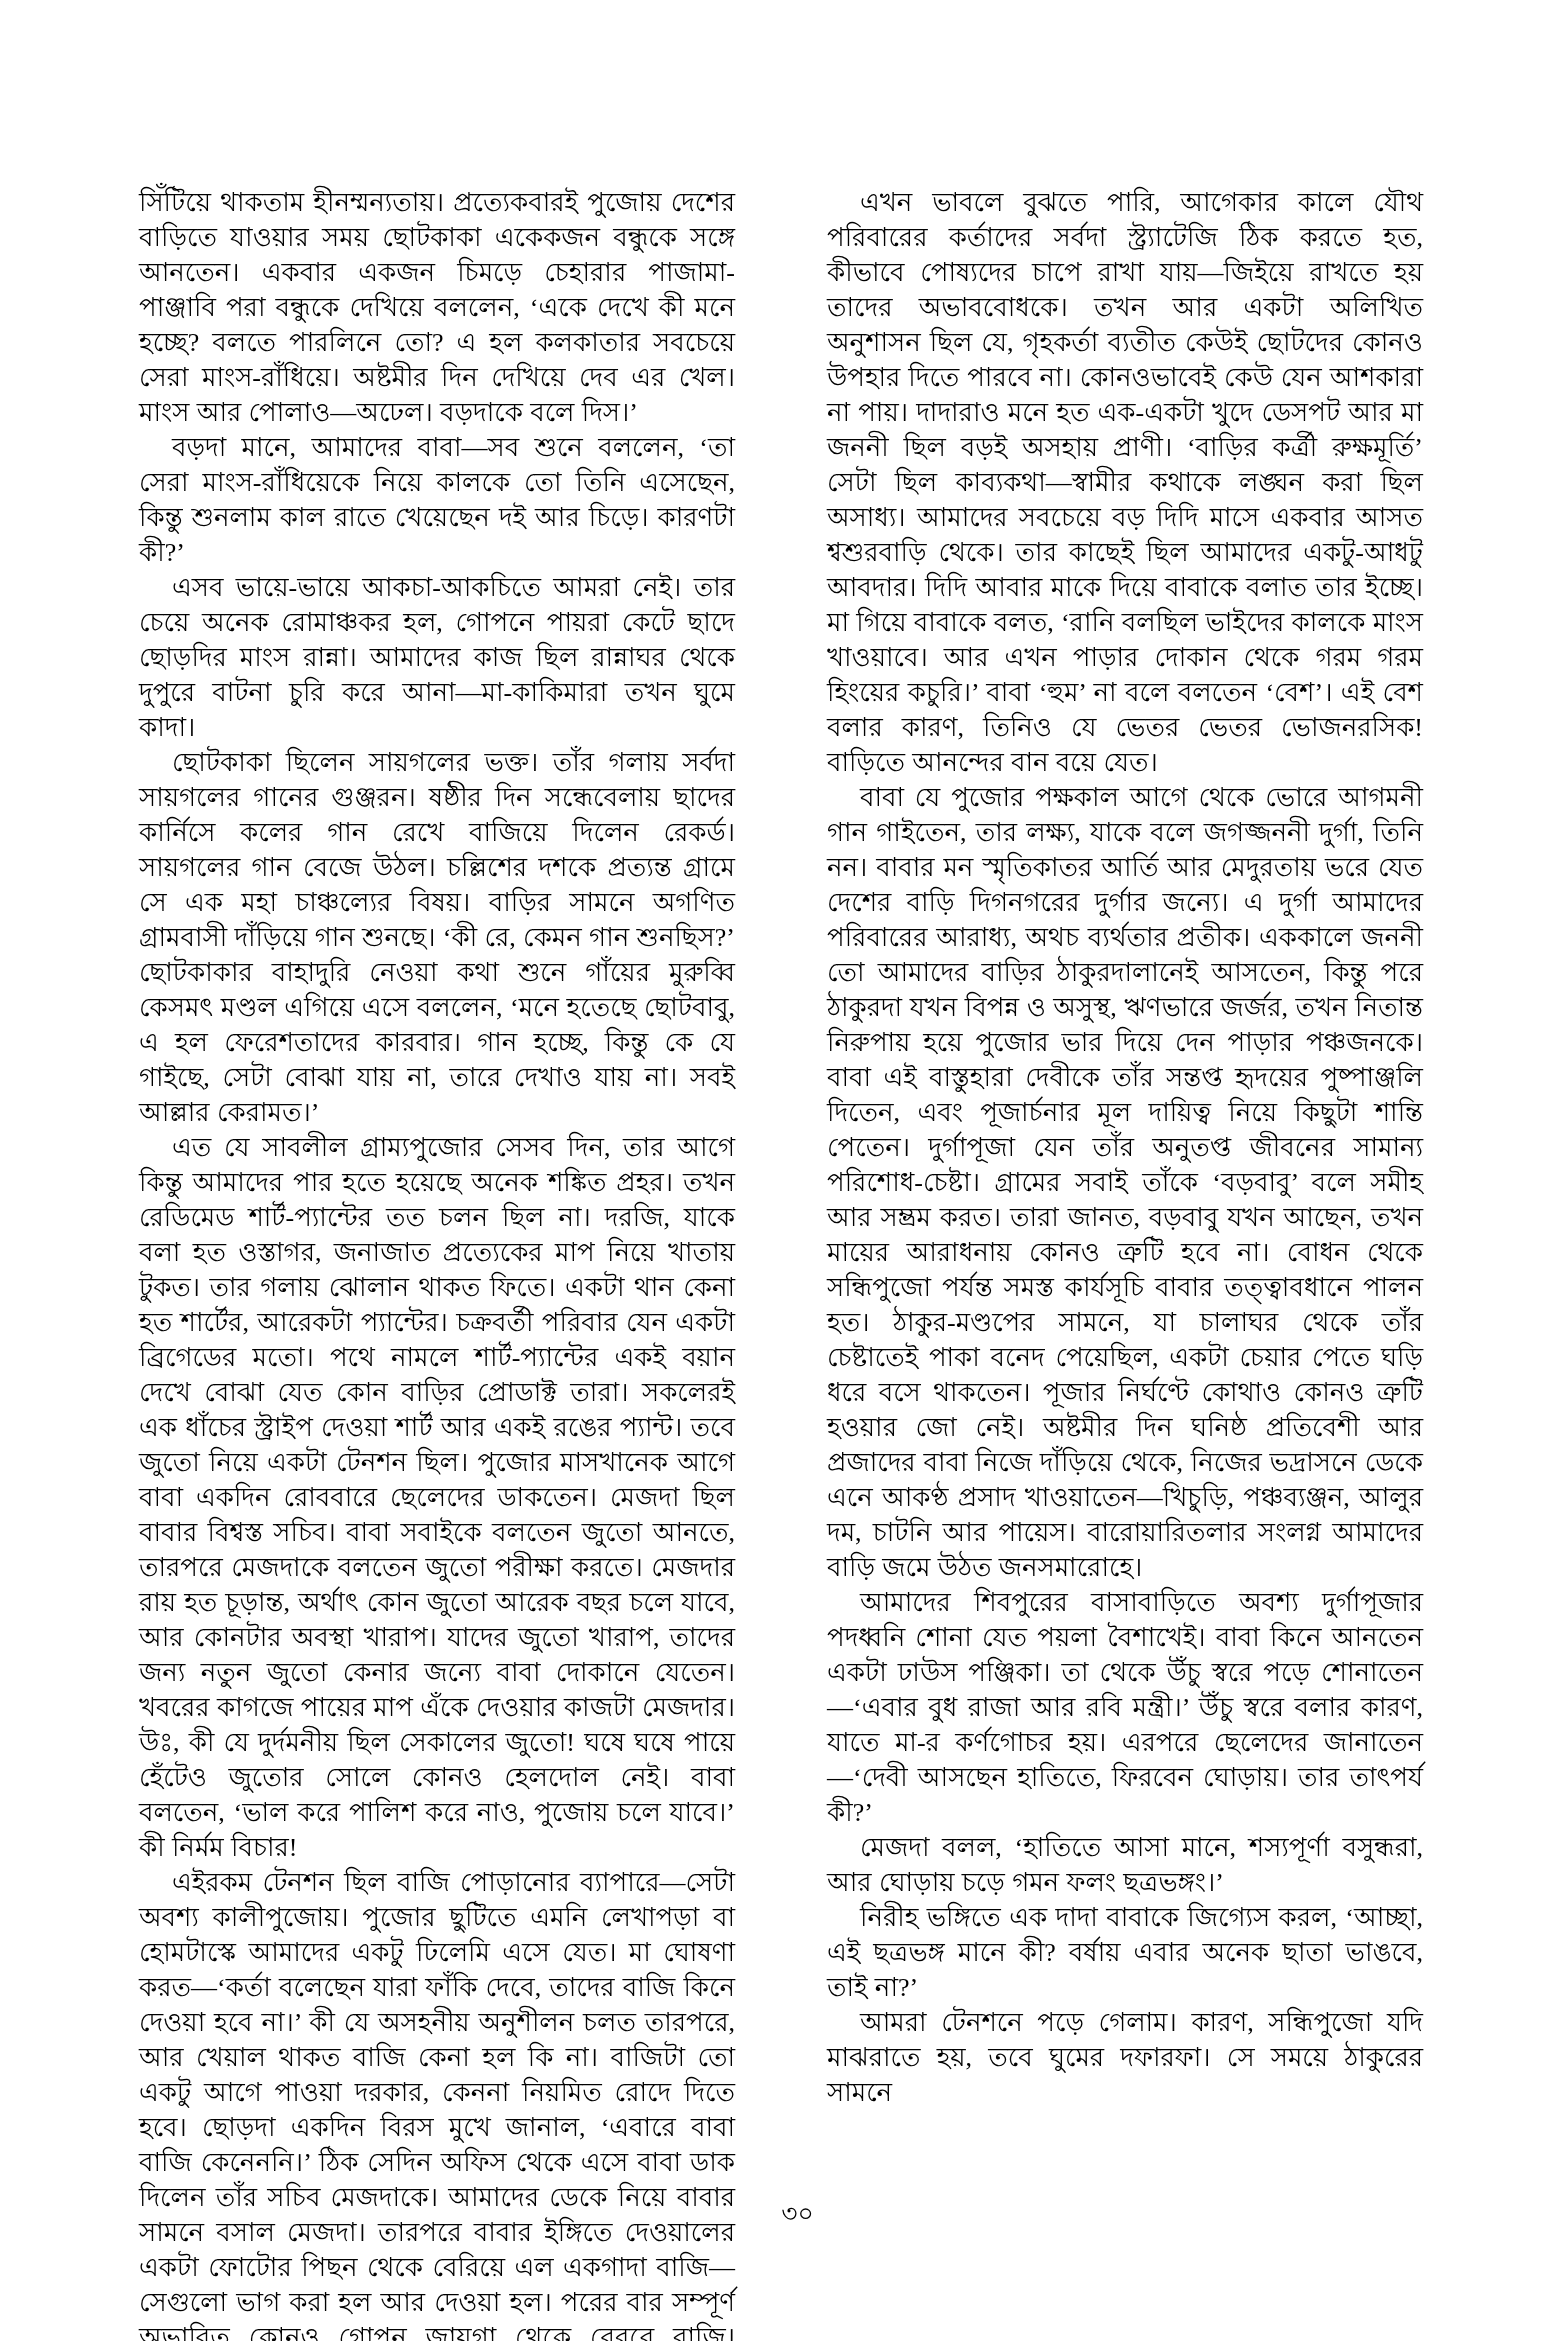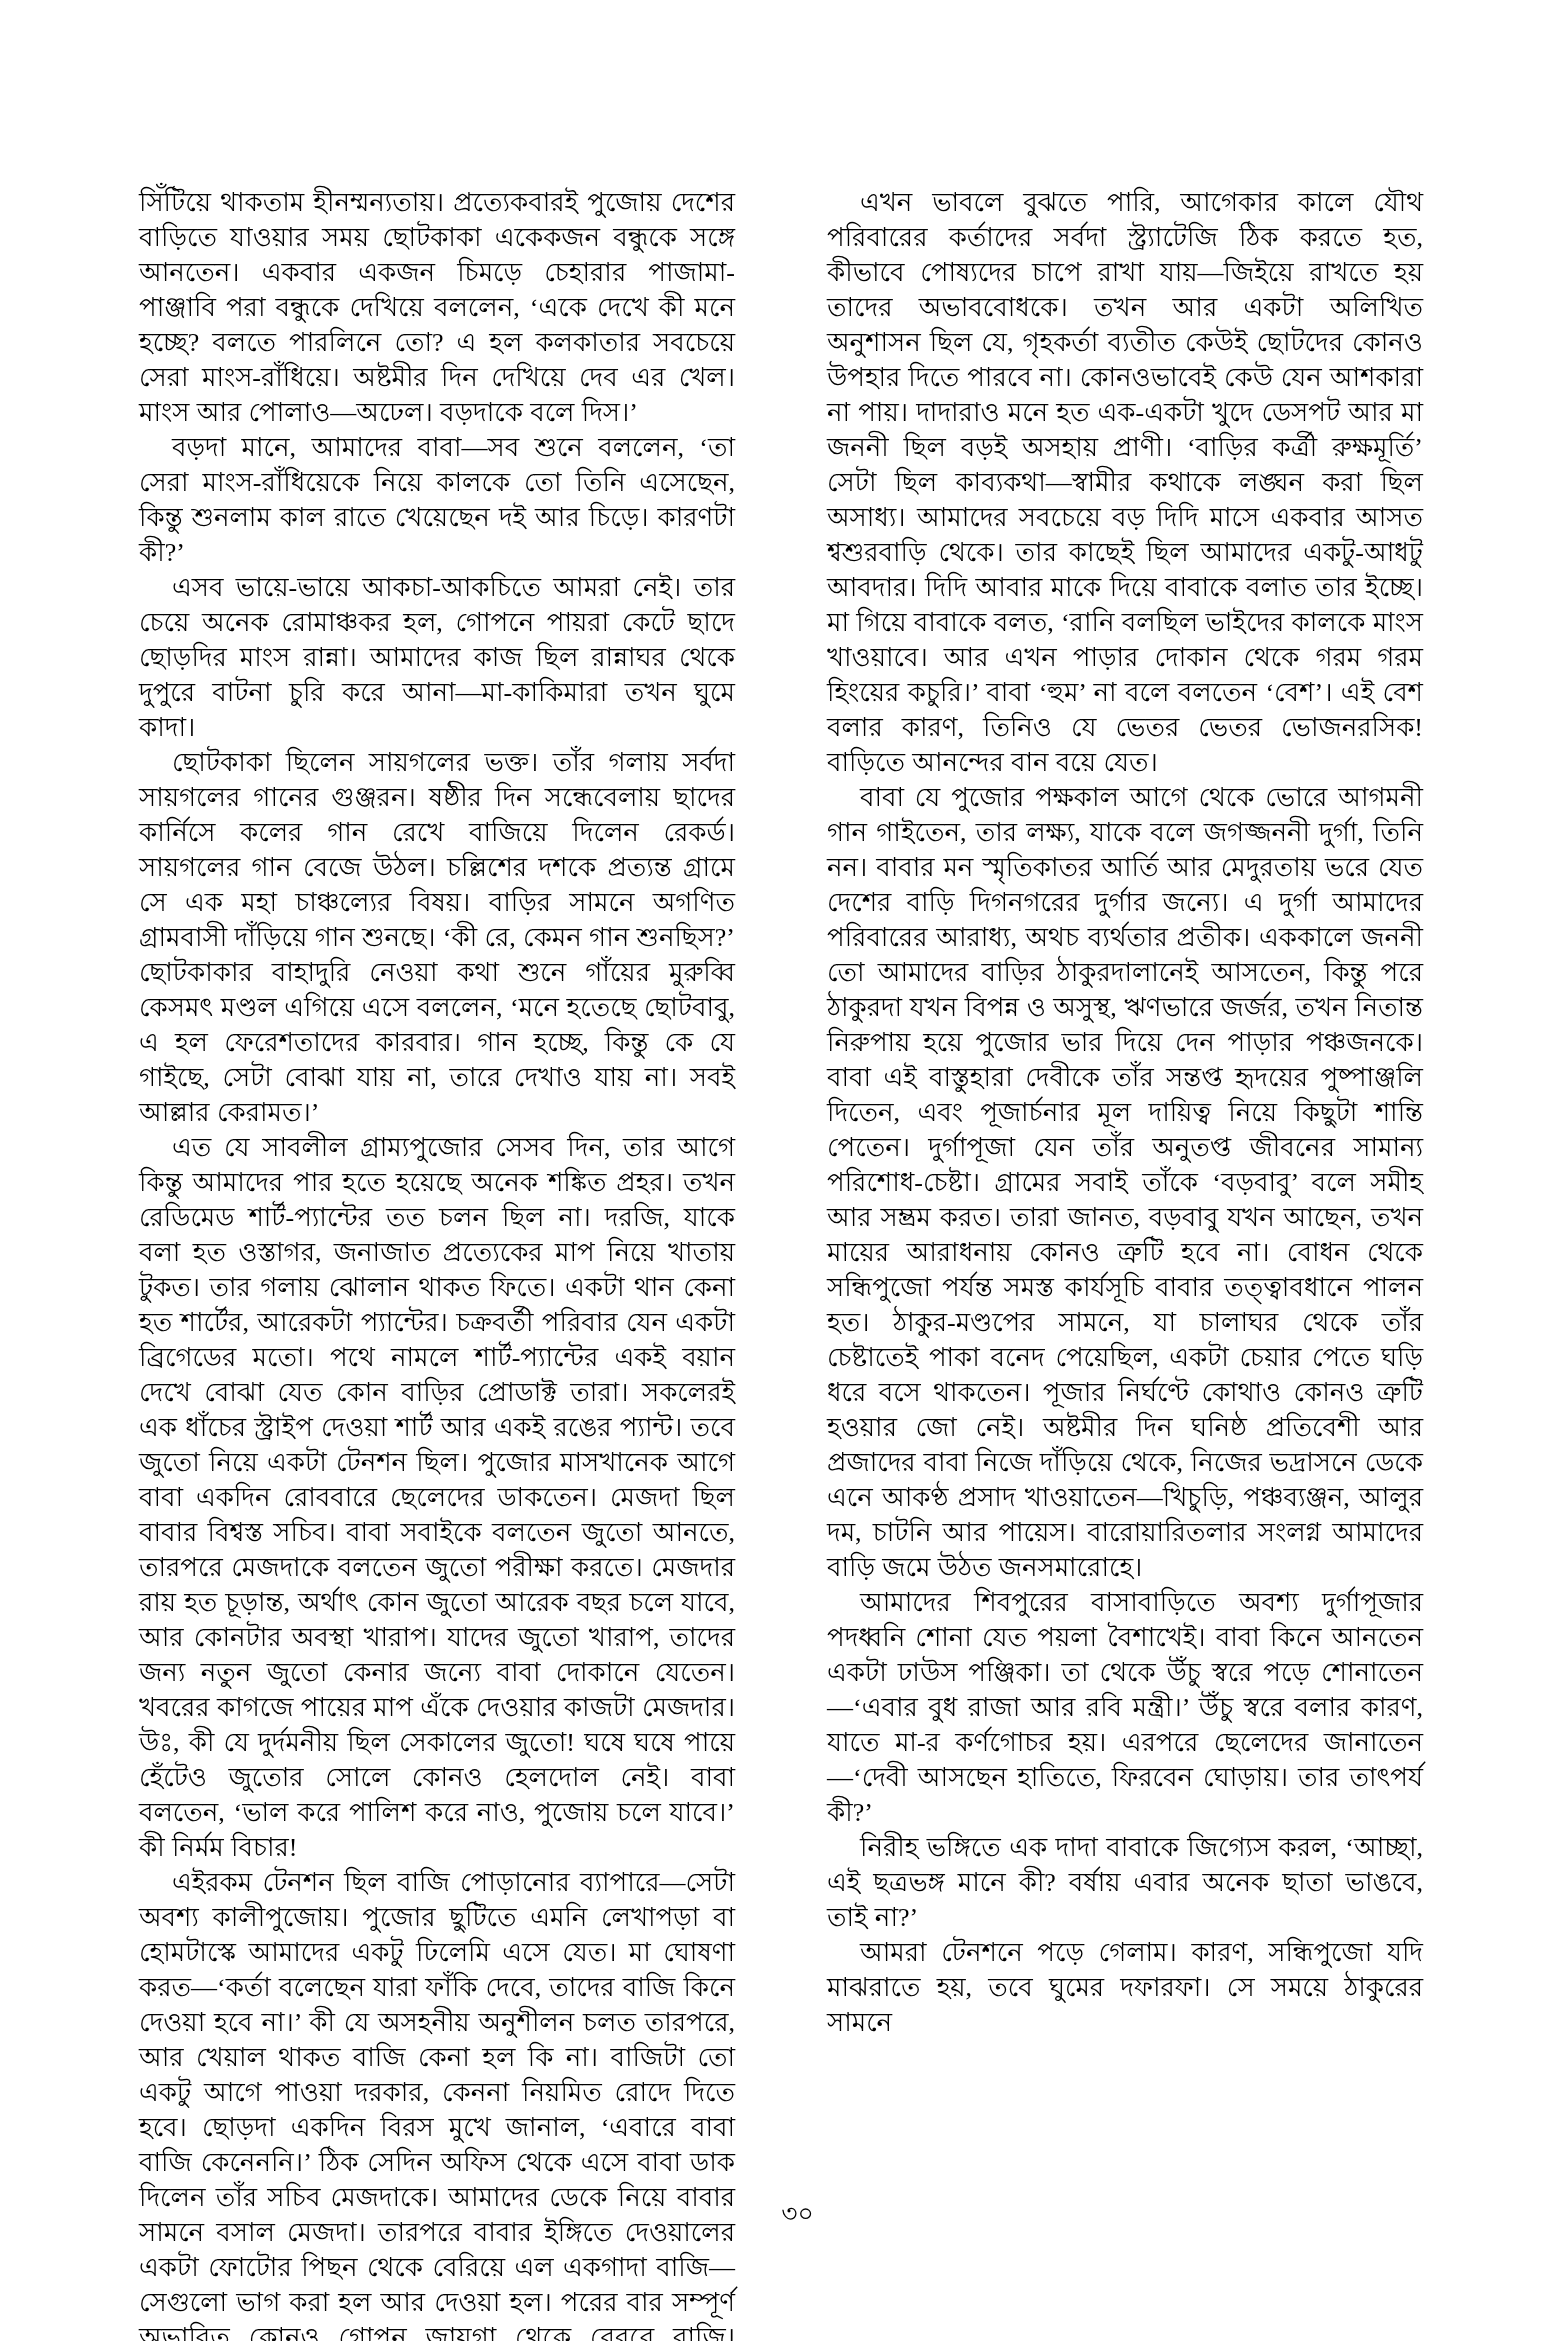--- a/index.html
+++ b/index.html
@@ -60,20 +60,21 @@
       <p class="indented">এসব ভায়ে-ভায়ে আকচা-আকচিতে আমরা নেই। তার চেয়ে অনেক রোমাঞ্চকর হল, গোপনে পায়রা কেটে ছাদে ছোড়দির মাংস রান্না। আমাদের কাজ ছিল রান্নাঘর থেকে দুপুরে বাটনা চুরি করে আনা—মা-কাকিমারা তখন ঘুমে কাদা।</p>
       <p class="indented">ছোটকাকা ছিলেন সায়গলের ভক্ত। তাঁর গলায় সর্বদা সায়গলের গানের গুঞ্জরন। ষষ্ঠীর দিন সন্ধেবেলায় ছাদের কার্নিসে কলের গান রেখে বাজিয়ে দিলেন রেকর্ড। সায়গলের গান বেজে উঠল। চল্লিশের দশকে প্রত্যন্ত গ্রামে সে এক মহা চাঞ্চল্যের বিষয়। বাড়ির সামনে অগণিত গ্রামবাসী দাঁড়িয়ে গান শুনছে। ‘কী রে, কেমন গান শুনছিস?’ ছোটকাকার বাহাদুরি নেওয়া কথা শুনে গাঁয়ের মুরুব্বি কেসমৎ মণ্ডল এগিয়ে এসে বললেন, ‘মনে হতেছে ছোটবাবু, এ হল ফেরেশতাদের কারবার। গান হচ্ছে, কিন্তু কে যে গাইছে, সেটা বোঝা যায় না, তারে দেখাও যায় না। সবই আল্লার কেরামত।’</p>
       <p class="indented">এত যে সাবলীল গ্রাম্যপুজোর সেসব দিন, তার আগে কিন্তু আমাদের পার হতে হয়েছে অনেক শঙ্কিত প্রহর। তখন রেডিমেড শার্ট-প্যান্টের তত চলন ছিল না। দরজি, যাকে বলা হত ওস্তাগর, জনাজাত প্রত্যেকের মাপ নিয়ে খাতায় টুকত। তার গলায় ঝোলান থাকত ফিতে। একটা থান কেনা হত শার্টের, আরেকটা প্যান্টের। চক্রবর্তী পরিবার যেন একটা ব্রিগেডের মতো। পথে নামলে শার্ট-প্যান্টের একই বয়ান দেখে বোঝা যেত কোন বাড়ির প্রোডাক্ট তারা। সকলেরই এক ধাঁচের স্ট্রাইপ দেওয়া শার্ট আর একই রঙের প্যান্ট। তবে জুতো নিয়ে একটা টেনশন ছিল। পুজোর মাসখানেক আগে বাবা একদিন রোববারে ছেলেদের ডাকতেন। মেজদা ছিল বাবার বিশ্বস্ত সচিব। বাবা সবাইকে বলতেন জুতো আনতে, তারপরে মেজদাকে বলতেন জুতো পরীক্ষা করতে। মেজদার রায় হত চূড়ান্ত, অর্থাৎ কোন জুতো আরেক বছর চলে যাবে, আর কোনটার অবস্থা খারাপ। যাদের জুতো খারাপ, তাদের জন্য নতুন জুতো কেনার জন্যে বাবা দোকানে যেতেন। খবরের কাগজে পায়ের মাপ এঁকে দেওয়ার কাজটা মেজদার। উঃ, কী যে দুর্দমনীয় ছিল সেকালের জুতো! ঘষে ঘষে পায়ে হেঁটেও জুতোর সোলে কোনও হেলদোল নেই। বাবা বলতেন, ‘ভাল করে পালিশ করে নাও, পুজোয় চলে যাবে।’ কী নির্মম বিচার!</p>
       <p class="indented">এইরকম টেনশন ছিল বাজি পোড়ানোর ব্যাপারে—সেটা অবশ্য কালীপুজোয়। পুজোর ছুটিতে এমনি লেখাপড়া বা হোমটাস্কে আমাদের একটু ঢিলেমি এসে যেত। মা ঘোষণা করত—‘কর্তা বলেছেন যারা ফাঁকি দেবে, তাদের বাজি কিনে দেওয়া হবে না।’ কী যে অসহনীয় অনুশীলন চলত তারপরে, আর খেয়াল থাকত বাজি কেনা হল কি না। বাজিটা তো একটু আগে পাওয়া দরকার, কেননা নিয়মিত রোদে দিতে হবে। ছোড়দা একদিন বিরস মুখে জানাল, ‘এবারে বাবা বাজি কেনেননি।’ ঠিক সেদিন অফিস থেকে এসে বাবা ডাক দিলেন তাঁর সচিব মেজদাকে। আমাদের ডেকে নিয়ে বাবার সামনে বসাল মেজদা। তারপরে বাবার ইঙ্গিতে দেওয়ালের একটা ফোটোর পিছন থেকে বেরিয়ে এল একগাদা বাজি—সেগুলো ভাগ করা হল আর দেওয়া হল। পরের বার সম্পূর্ণ অভাবিত কোনও গোপন জায়গা থেকে বেরবে বাজি। যতক্ষণ তা না বেরয়, ততক্ষণ কী মর্মন্তুদ যন্ত্রণা!</p>
     </div>
 
     <div class="column">
       <p class="indented">এখন ভাবলে বুঝতে পারি, আগেকার কালে যৌথ পরিবারের কর্তাদের সর্বদা স্ট্র্যাটেজি ঠিক করতে হত, কীভাবে পোষ্যদের চাপে রাখা যায়—জিইয়ে রাখতে হয় তাদের অভাববোধকে। তখন আর একটা অলিখিত অনুশাসন ছিল যে, গৃহকর্তা ব্যতীত কেউই ছোটদের কোনও উপহার দিতে পারবে না। কোনওভাবেই কেউ যেন আশকারা না পায়। দাদারাও মনে হত এক-একটা খুদে ডেসপট আর মা জননী ছিল বড়ই অসহায় প্রাণী। ‘বাড়ির কর্ত্রী রুক্ষমূর্তি’ সেটা ছিল কাব্যকথা—স্বামীর কথাকে লঙ্ঘন করা ছিল অসাধ্য। আমাদের সবচেয়ে বড় দিদি মাসে একবার আসত শ্বশুরবাড়ি থেকে। তার কাছেই ছিল আমাদের একটু-আধটু আবদার। দিদি আবার মাকে দিয়ে বাবাকে বলাত তার ইচ্ছে। মা গিয়ে বাবাকে বলত, ‘রানি বলছিল ভাইদের কালকে মাংস খাওয়াবে। আর এখন পাড়ার দোকান থেকে গরম গরম হিংয়ের কচুরি।’ বাবা ‘হুম’ না বলে বলতেন ‘বেশ’। এই বেশ বলার কারণ, তিনিও যে ভেতর ভেতর ভোজনরসিক! বাড়িতে আনন্দের বান বয়ে যেত।</p>
       <p class="indented">বাবা যে পুজোর পক্ষকাল আগে থেকে ভোরে আগমনী গান গাইতেন, তার লক্ষ্য, যাকে বলে জগজ্জননী দুর্গা, তিনি নন। বাবার মন স্মৃতিকাতর আর্তি আর মেদুরতায় ভরে যেত দেশের বাড়ি দিগনগরের দুর্গার জন্যে। এ দুর্গা আমাদের পরিবারের আরাধ্য, অথচ ব্যর্থতার প্রতীক। এককালে জননী তো আমাদের বাড়ির ঠাকুরদালানেই আসতেন, কিন্তু পরে ঠাকুরদা যখন বিপন্ন ও অসুস্থ, ঋণভারে জর্জর, তখন নিতান্ত নিরুপায় হয়ে পুজোর ভার দিয়ে দেন পাড়ার পঞ্চজনকে। বাবা এই বাস্তুহারা দেবীকে তাঁর সন্তপ্ত হৃদয়ের পুষ্পাঞ্জলি দিতেন, এবং পূজার্চনার মূল দায়িত্ব নিয়ে কিছুটা শান্তি পেতেন। দুর্গাপূজা যেন তাঁর অনুতপ্ত জীবনের সামান্য পরিশোধ-চেষ্টা। গ্রামের সবাই তাঁকে ‘বড়বাবু’ বলে সমীহ আর সম্ভ্রম করত। তারা জানত, বড়বাবু যখন আছেন, তখন মায়ের আরাধনায় কোনও ত্রুটি হবে না। বোধন থেকে সন্ধিপুজো পর্যন্ত সমস্ত কার্যসূচি বাবার তত্ত্বাবধানে পালন হত। ঠাকুর-মণ্ডপের সামনে, যা চালাঘর থেকে তাঁর চেষ্টাতেই পাকা বনেদ পেয়েছিল, একটা চেয়ার পেতে ঘড়ি ধরে বসে থাকতেন। পূজার নির্ঘণ্টে কোথাও কোনও ত্রুটি হওয়ার জো নেই। অষ্টমীর দিন ঘনিষ্ঠ প্রতিবেশী আর প্রজাদের বাবা নিজে দাঁড়িয়ে থেকে, নিজের ভদ্রাসনে ডেকে এনে আকণ্ঠ প্রসাদ খাওয়াতেন—খিচুড়ি, পঞ্চব্যঞ্জন, আলুর দম, চাটনি আর পায়েস। বারোয়ারিতলার সংলগ্ন আমাদের বাড়ি জমে উঠত জনসমারোহে।</p>
       <p class="indented">আমাদের শিবপুরের বাসাবাড়িতে অবশ্য দুর্গাপূজার পদধ্বনি শোনা যেত পয়লা বৈশাখেই। বাবা কিনে আনতেন একটা ঢাউস পঞ্জিকা। তা থেকে উঁচু স্বরে পড়ে শোনাতেন—‘এবার বুধ রাজা আর রবি মন্ত্রী।’ উঁচু স্বরে বলার কারণ, যাতে মা-র কর্ণগোচর হয়। এরপরে ছেলেদের জানাতেন—‘দেবী আসছেন হাতিতে, ফিরবেন ঘোড়ায়। তার তাৎপর্য কী?’</p>
+      <p class="indented">মেজদা বলল, ‘হাতিতে আসা মানে, শস্যপূর্ণা বসুন্ধরা, আর ঘোড়ায় চড়ে গমন ফলং ছত্রভঙ্গং।’</p>
       <p class="indented">নিরীহ ভঙ্গিতে এক দাদা বাবাকে জিগ্যেস করল, ‘আচ্ছা, এই ছত্রভঙ্গ মানে কী? বর্ষায় এবার অনেক ছাতা ভাঙবে, তাই না?’</p>
       <p class="indented">আমরা টেনশনে পড়ে গেলাম। কারণ, সন্ধিপুজো যদি মাঝরাতে হয়, তবে ঘুমের দফারফা। সে সময়ে ঠাকুরের সামনে</p>
     </div>
 
   </div>
 
   <div class="page-number">৩০</div>
 </div>
 
 

